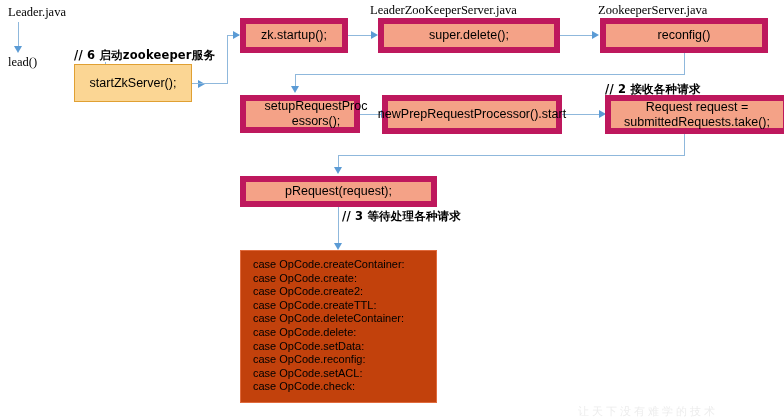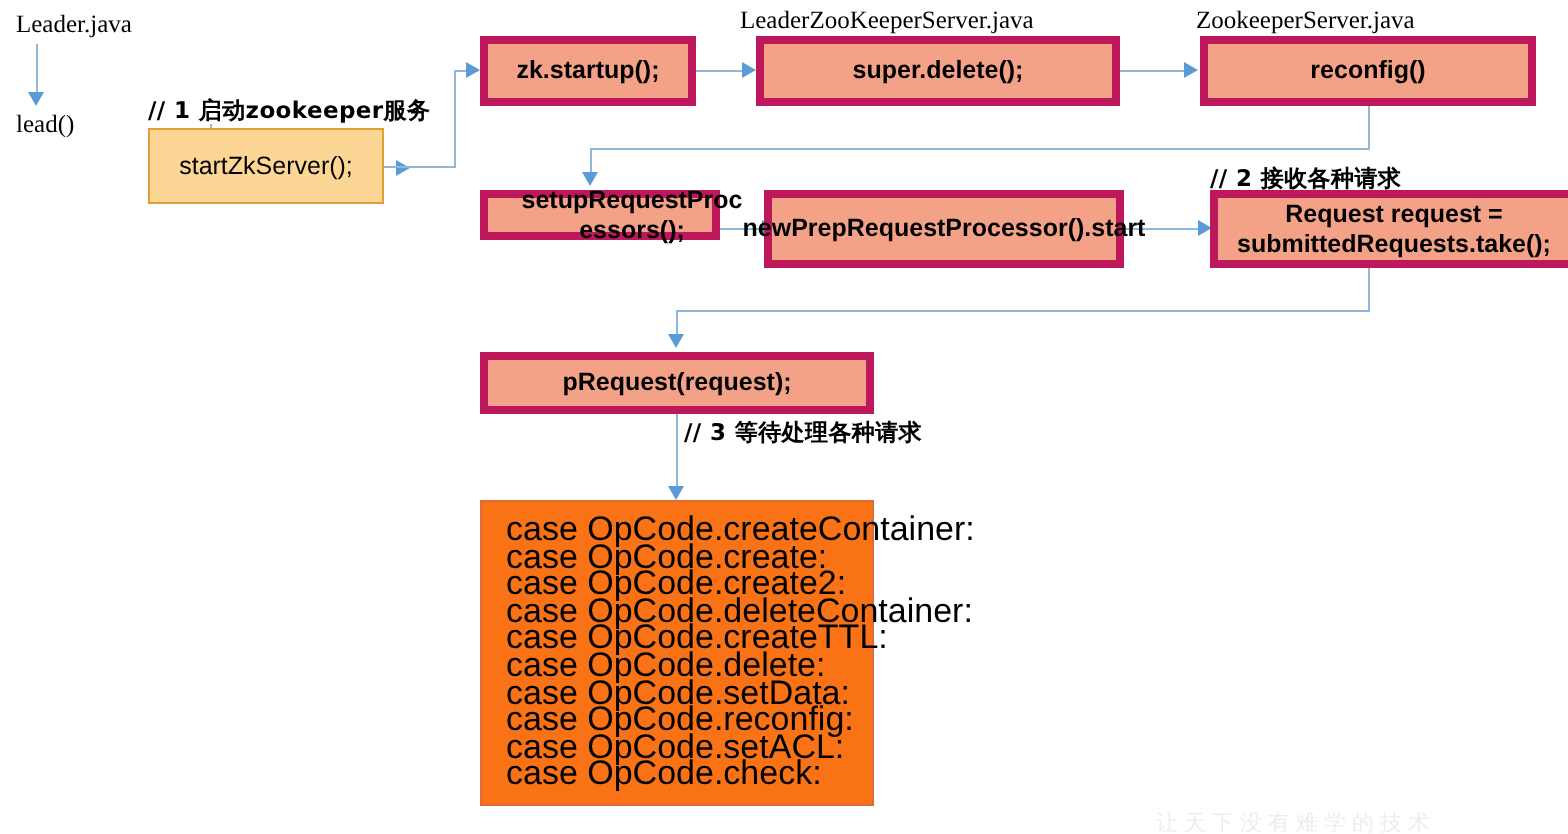--- a/index.html
+++ b/index.html
@@ -24,34 +24,33 @@
     justify-content: center;
     text-align: center;
     color: #000000;
     font-family: "Liberation Sans", sans-serif;
     font-size: 12.5px;
     line-height: 15px;
     letter-spacing: 0px;
   }
   .node.orange {
     background: #F4A287;
-    border: 4px solid #be185d;
-    font-weight: bold;
+    border: 6px solid #be185d;
   }
   .node.yellow {
     background: #FBD694;
     border: 1px solid #E0A033;
   }
   .node.caselist {
-    background: #f97316;
+    background: #c2410c;
     border: 1px solid #E06A3C;
     display: block;
     text-align: left;
     padding: 7px 0 7px 12px;
-    font-size: 17px;
+    font-size: 11px;
     line-height: 13.6px;
   }
   .caselist .case-line {
     white-space: nowrap;
   }
   
   .classlabel {
     position: absolute;
     font-family: "Liberation Serif", serif;
     font-size: 12.5px;
@@ -114,21 +113,21 @@
 <div id="canvas">
 
   <div class="classlabel" style="left:8px; top:5px;">Leader.java</div>
 
   <div class="classlabel" style="left:8px; top:55px;">lead()</div>
 
   <div class="classlabel" style="left:370px; top:3px;">LeaderZooKeeperServer.java</div>
 
   <div class="classlabel" style="left:598px; top:3px;">ZookeeperServer.java</div>
 
-  <div class="comment" style="left:74px; top:48px;">// 1 启动zookeeper服务</div>
+  <div class="comment" style="left:74px; top:48px;">// 6 启动zookeeper服务</div>
 
   <div class="comment" style="left:605px; top:82px;">// 2 接收各种请求</div>
 
   <div class="comment" style="left:342px; top:209px;">// 3 等待处理各种请求</div>
 
   <div class="vline" style="left:18px; top:22px; height:26px;"></div>
   <div class="arrow-d" style="left:14px; top:46px;"></div>
 
   <div class="vline" style="left:105px; top:62px; height:22px;"></div>
   <div class="hline" style="left:105px; top:83px; width:94px;"></div>
@@ -165,43 +164,43 @@
   <div class="arrow-d" style="left:334px; top:243px;"></div>
 
   <div class="node yellow" style="left:74px; top:64px; width:118px; height:38px;">startZkServer();</div>
 
   <div class="node orange" style="left:240px; top:18px; width:108px; height:35px;">zk.startup();</div>
 
   <div class="node orange" style="left:378px; top:18px; width:182px; height:35px;">super.delete();</div>
 
   <div class="node orange" style="left:600px; top:18px; width:168px; height:35px;">reconfig()</div>
 
-  <div class="node orange" style="left:240px; top:95px; width:120px; height:25px; flex-direction:column;padding-left:32px;">
+  <div class="node orange" style="left:240px; top:95px; width:120px; height:38px; flex-direction:column;padding-left:32px;">
     <span>setupRequestProc</span>
     <span>essors();</span>
   </div>
 
   <div class="node orange" style="left:382px; top:95px; width:180px; height:39px; ">
     <span>new</span>
     <span>PrepRequestProcessor().start</span>
   </div>
 
   <div class="node orange" style="left:605px; top:95px; width:184px; height:39px; flex-direction:column;">
     <span>Request request =</span>
     <span>submittedRequests.take();</span>
   </div>
 
   <div class="node orange" style="left:240px; top:176px; width:197px; height:31px;">pRequest(request);</div>
 
   <div class="node caselist" style="left:240px; top:250px; width:197px; height:153px;" id="case-list-box">
       <div class="case-line">case OpCode.createContainer:</div>
       <div class="case-line">case OpCode.create:</div>
       <div class="case-line">case OpCode.create2:</div>
+      <div class="case-line">case OpCode.createTTL:</div>
       <div class="case-line">case OpCode.deleteContainer:</div>
-      <div class="case-line">case OpCode.createTTL:</div>
       <div class="case-line">case OpCode.delete:</div>
       <div class="case-line">case OpCode.setData:</div>
       <div class="case-line">case OpCode.reconfig:</div>
       <div class="case-line">case OpCode.setACL:</div>
       <div class="case-line">case OpCode.check:</div>
     </div>
 
   <div class="watermark" style="left:563px; top:385px;">CSDN @cpuCode</div>
   <div class="watermark-sub" style="left:578px; top:404px;">让天下没有难学的技术</div>
 

